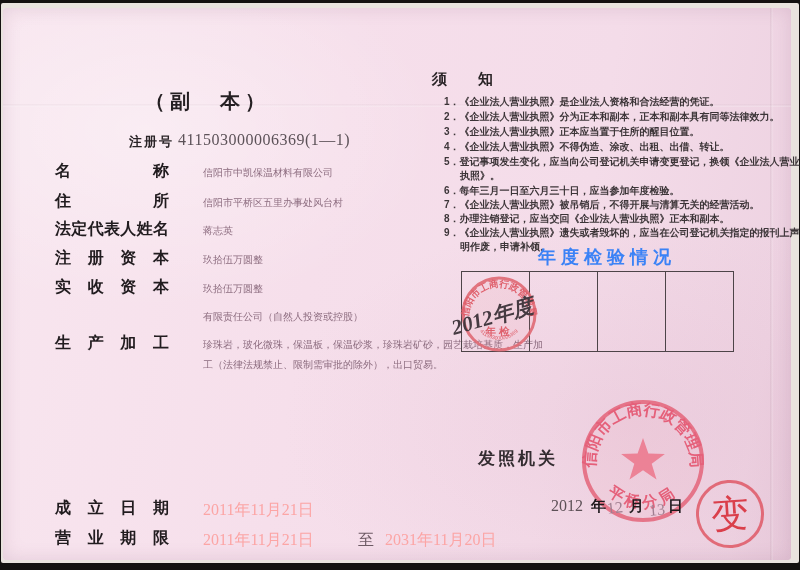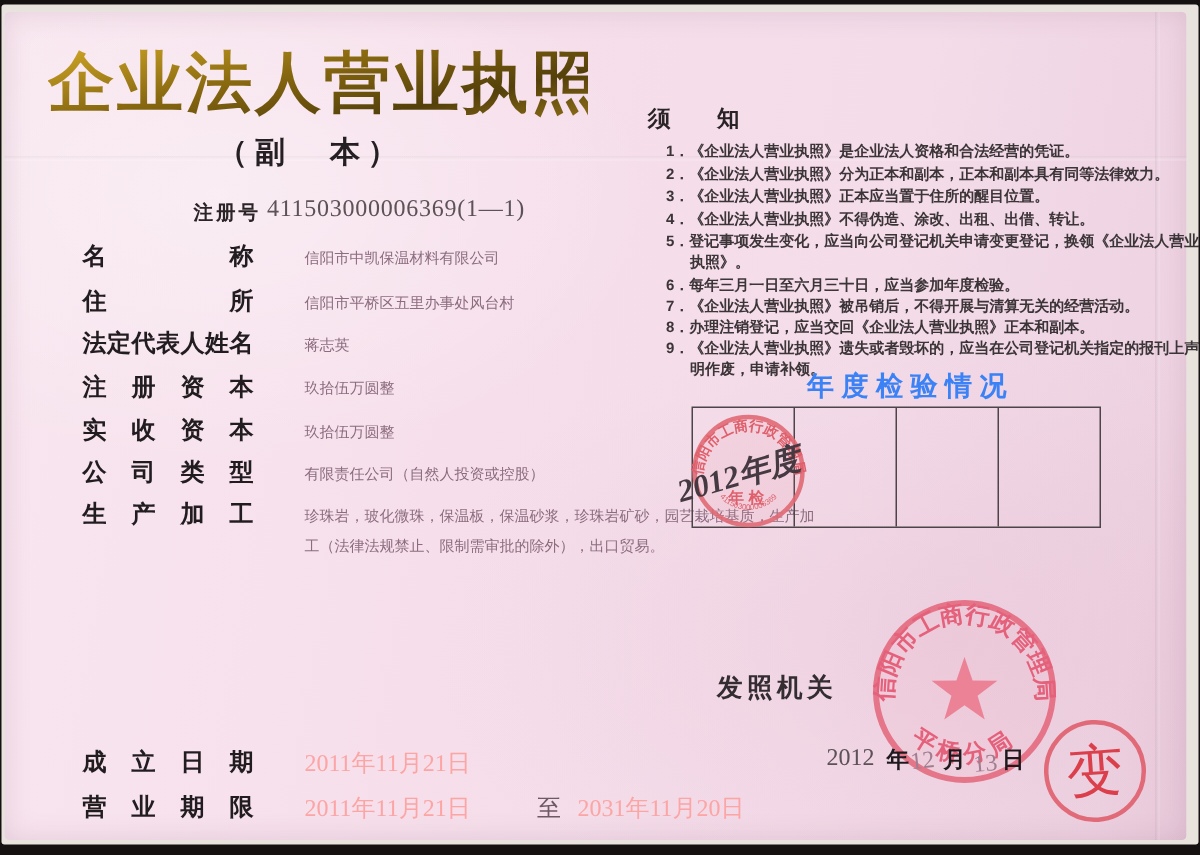--- a/index.html
+++ b/index.html
@@ -92,21 +92,20 @@
 
 <div class="photo">
   <div class="backing"></div>
   <div class="paper">
     <div class="crease1"></div>
     <div class="crease2"></div>
   </div>
 
   <div class="content">
 
-    <div class="abs title">企业法人营业执照</div>
     <div class="abs copytype">（副　本）</div>
     <div class="abs regno-label">注册号</div>
     <div class="abs regno-value">411503000006369(1—1)</div>
 
     <div class="abs frow" style="top:161px">
       <span class="flabel">名称</span>
       <span class="fvalue" style="left:148px">信阳市中凯保温材料有限公司</span>
     </div>
     <div class="abs frow" style="top:191px">
       <span class="flabel">住所</span>
@@ -118,21 +117,20 @@
     </div>
     <div class="abs frow" style="top:248px">
       <span class="flabel">注册资本</span>
       <span class="fvalue" style="left:148px">玖拾伍万圆整</span>
     </div>
     <div class="abs frow" style="top:277px">
       <span class="flabel">实收资本</span>
       <span class="fvalue" style="left:148px">玖拾伍万圆整</span>
     </div>
     <div class="abs frow" style="top:305px">
-      <span class="flabel">公司类型</span>
       <span class="fvalue" style="left:148px">有限责任公司（自然人投资或控股）</span>
     </div>
     <div class="abs frow" style="top:333px;height:70px">
       <span class="flabel">生产加工</span>
       <span class="fvalue" style="left:148px;width:340px">珍珠岩，玻化微珠，保温板，保温砂浆，珍珠岩矿砂，园艺栽培基质，生产加工（法律法规禁止、限制需审批的除外），出口贸易。</span>
     </div>
 
     <div class="abs frow" style="top:498px">
       <span class="flabel">成立日期</span>
       <span class="fvalue dvalue" style="left:148px;font-size:16px">2011年11月21日</span>

